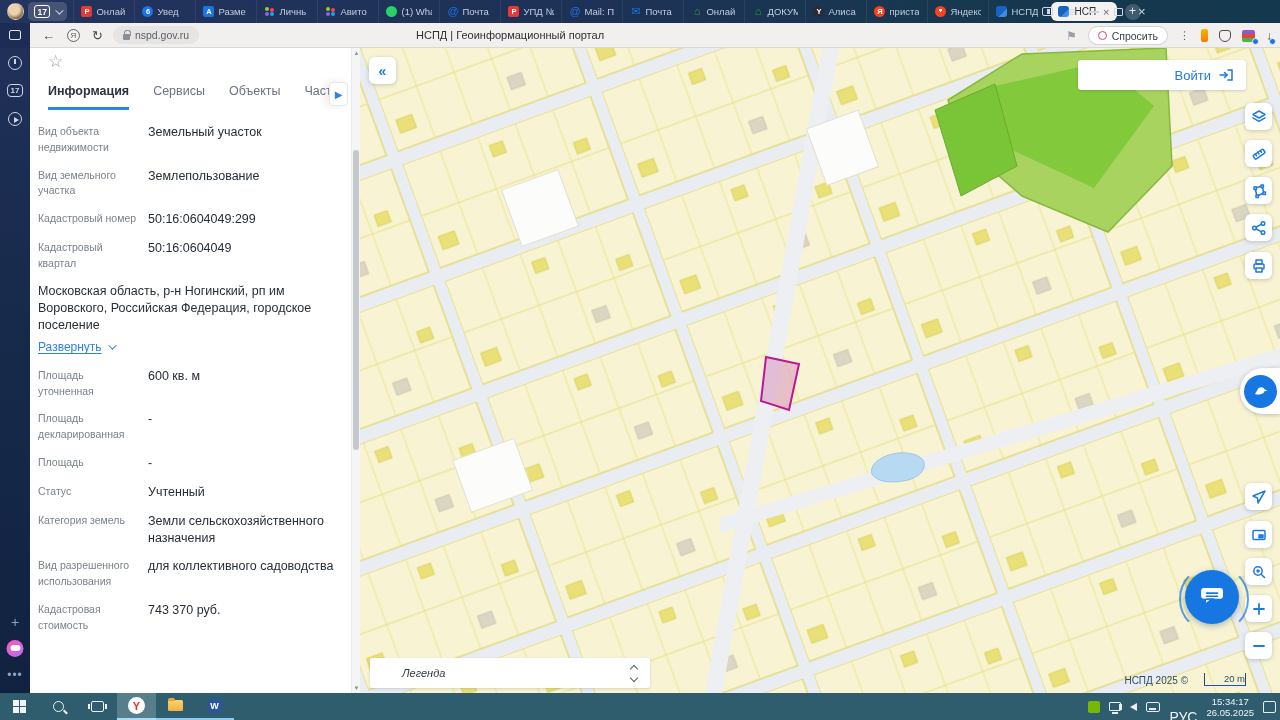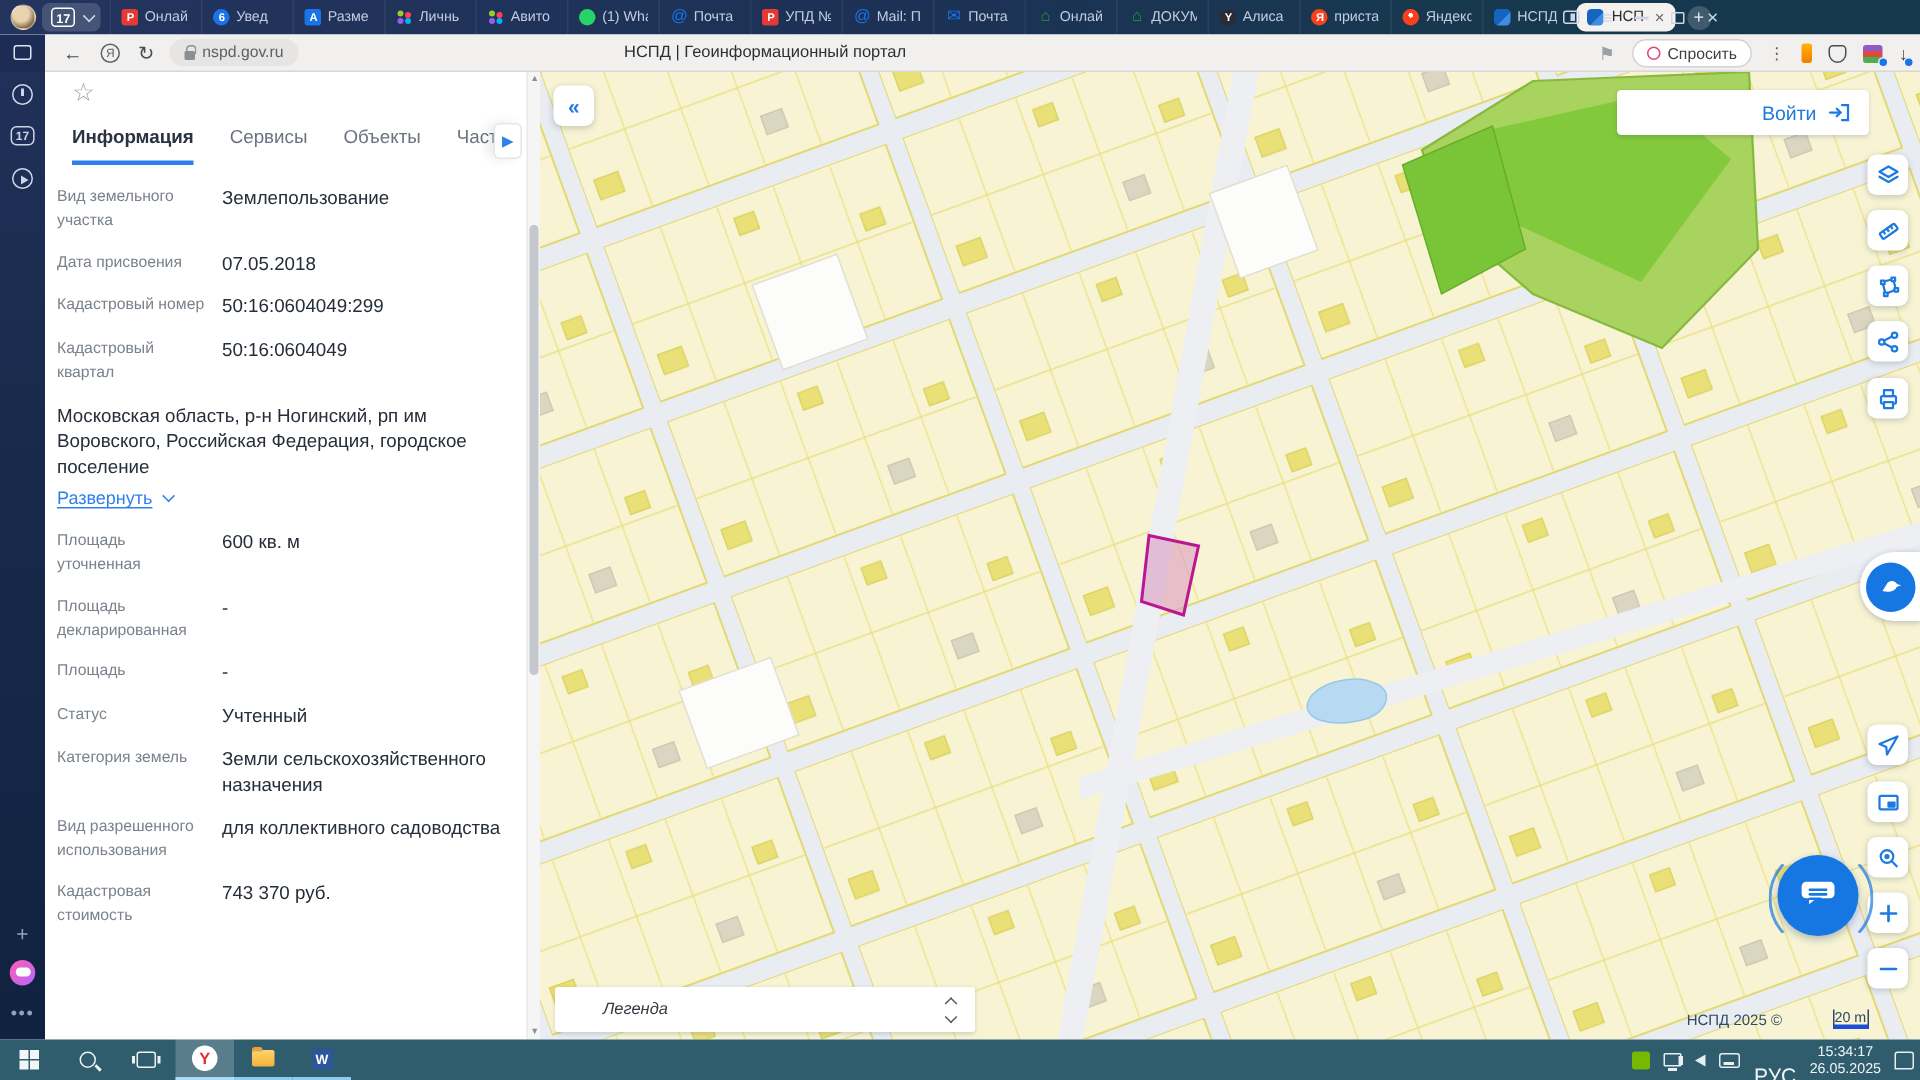--- a/index.html
+++ b/index.html
@@ -129,22 +129,22 @@
     border:2px solid rgba(22,119,227,.7); border-radius:50%; }
   .bigchat::before { clip-path:polygon(0 10%, 28% 25%, 28% 75%, 0 90%); }
   .bigchat::after { clip-path:polygon(100% 10%, 72% 25%, 72% 75%, 100% 90%); }
   .legend { position:absolute; left:10px; top:610px; width:280px; height:30px; background:#fff; border-radius:2px;
     box-shadow:0 1px 3px rgba(40,60,90,.18); display:flex; align-items:center; }
   .legend-label { font-size:11px; color:#333a42; margin-left:32px; flex:1;font-style:italic; }
   .sortch { margin-right:13px; display:flex; flex-direction:column; gap:3px; }
   .sortch i { width:6px; height:6px; border-right:1.6px solid #555c66; border-bottom:1.6px solid #555c66; display:block; }
   .sortch .up { transform:rotate(-135deg); } .sortch .dn { transform:rotate(45deg); }
   .attribution { position:absolute; right:92px; bottom:7px; font-size:10px; color:#2e4a66;margin-top:36px; }
-  .scalebar { position:absolute; right:34px; bottom:7px; width:24px; height:13px; border-left:1px solid #2e4a66;
-    border-right:1px solid #2e4a66; border-bottom:3px solid #1d4ed8; text-align:left; font-size:9.5px; color:#2e4a66; line-height:11px; }
+  .scalebar { position:absolute; right:34px; bottom:7px; width:42px; height:13px; border-left:1px solid #2e4a66;
+    border-right:1px solid #2e4a66; border-bottom:1px solid #1d4ed8; text-align:right; font-size:9.5px; color:#2e4a66; line-height:11px; }
 
   
   .taskbar { position:absolute; left:0; top:693px; width:1280px; height:27px; background:#2f5d6e; display:flex; align-items:stretch; }
   .tkb { width:39px; display:flex; align-items:center; justify-content:center; position:relative; }
   .tkb.open { border-bottom:2px solid #8fcbee; }
   .tkb.activeapp { background:rgba(255,255,255,.2); border-bottom:2px solid #aadcf8; }
   .win-logo { display:grid; grid-template-columns:6px 6px; grid-template-rows:6px 6px; gap:1.5px; }
   .win-logo i { background:#f2f6f8; }
   .tk-search { width:11px; height:11px; border:1.7px solid #eef3f6; border-radius:50%; position:relative; }
   .tk-search::after { content:""; position:absolute; left:9px; top:9px; width:5px; height:1.7px; background:#eef3f6; transform:rotate(45deg); }
@@ -301,26 +301,26 @@
     <span class="pstar">☆</span>
     <div class="ptabs">
         <span class="ptab active">Информация</span>
         <span class="ptab">Сервисы</span>
         <span class="ptab">Объекты</span>
         <span class="ptab">Части ЗУ</span>
       </div>
     <div class="ptab-more">▶</div>
     <div class="rows">
         <div class="row">
+          <div class="rl">Вид объекта недвижимости</div>
+          <div class="rv"><span>Земельный участок</span></div>
+        </div>
+        <div class="row">
           <div class="rl">Вид земельного участка</div>
           <div class="rv"><span>Землепользование</span></div>
-        </div>
-        <div class="row">
-          <div class="rl">Дата присвоения</div>
-          <div class="rv"><span>07.05.2018</span></div>
         </div>
         <div class="row">
           <div class="rl">Кадастровый номер</div>
           <div class="rv"><span>50:16:0604049:299</span></div>
         </div>
         <div class="row">
           <div class="rl">Кадастровый квартал</div>
           <div class="rv"><span>50:16:0604049</span></div>
         </div>
         <div class="row">

